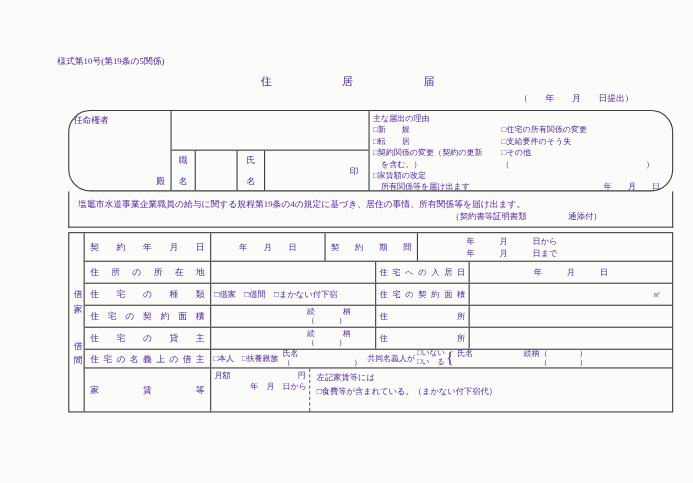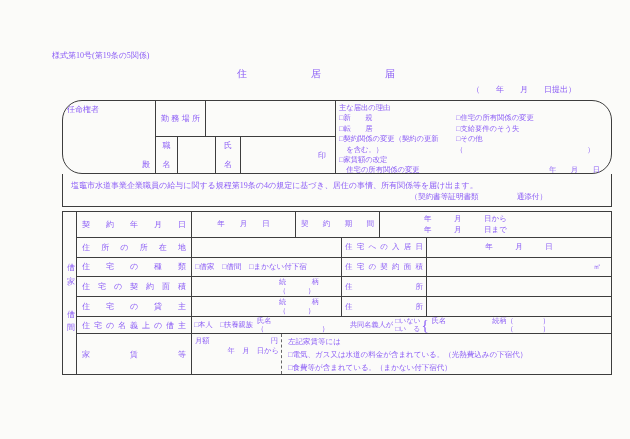--- a/index.html
+++ b/index.html
@@ -1,18 +1,18 @@
 <!DOCTYPE html>
 <html><head>
 <meta charset="utf-8">
 <style>
   * { margin:0; padding:0; box-sizing:border-box; }
   html,body { background:#fbfbf9; }
   .page { position:relative; width:630px; height:439px; background:#fbfbf9;
-          font-family:"Liberation Serif","DejaVu Serif",serif; color:#8b5cf6; overflow:hidden; }
+          font-family:"Liberation Serif","DejaVu Serif",serif; color:#4c1d95; overflow:hidden; }
   .abs { position:absolute; }
   #form-number { left:52px; top:50px; font-size:8px; }
   #title { left:237px; top:67px; font-size:10px; letter-spacing:64px; white-space:nowrap; }
   #submit-date { right:54px; top:84px; font-size:8px; white-space:nowrap;text-align:center; }
 
   .frame { position:absolute; border:1px solid #3d3d3d; }
   
   #table1 { left:62px; top:100px; width:550px; height:74px; display:flex;border-radius:20px; }
   .t1-left { width:93px; border-right:1px solid #3d3d3d; position:relative; font-size:8px; }
   .appointer { position:absolute; left:4px; top:3px; }
@@ -53,21 +53,21 @@
   .r1-v2 { flex:1; display:flex; flex-direction:column; justify-content:center; padding-left:44px; line-height:11px; white-space:nowrap; }
   .w150 { width:150px; } .w85 { width:85px; display:flex; align-items:center; padding:0 3px; }
   .flex1 { flex:1; }
   .center { display:flex; align-items:center; justify-content:center; }
   .opt1 { display:flex; align-items:center; padding-left:3px; white-space:nowrap; }
   .unit-cell { display:flex; align-items:center; justify-content:flex-end; padding-right:10px; }
   .relwrap { display:flex; align-items:center; justify-content:flex-end; padding-right:22px; }
   .relblk { width:40px; line-height:8.5px; font-size:7.2px; }
   .r6c { flex:1; display:flex; align-items:center; font-size:7.2px; padding-left:2px; white-space:nowrap; }
   .nameblk { margin-left:4px; line-height:8px; }
-  .jointlbl { margin-left:21px;text-align:center; }
+  .jointlbl { margin-left:5px;text-align:center; }
   .stack2 { margin-left:2px; line-height:8px; font-size:6.9px; }
   .brace { font-size:15px; font-weight:400; margin:0 1px; line-height:15px; }
   .lastblk { margin-left:2px; width:118px; line-height:8px; }
   .lastblk .l1 { display:flex; justify-content:space-between; }
   .lastblk .l2 { text-align:right; }
   .amount { width:89px; font-size:7.3px; padding-top:2px; }
   .amount .l1 { display:flex; justify-content:space-between; padding:0 3px 0 3px; }
   .amount .l2 { text-align:right; padding-right:2px; }
   .notes { flex:1; border-left:1px dashed #666; padding:1px 0 0 6px; font-size:7.5px; line-height:13px; white-space:nowrap; }
 </style>
@@ -80,23 +80,20 @@
   <div class="abs" id="title">住居届</div>
   <div class="abs" id="submit-date">（　　年　　月　　日提出）</div>
 
   <div class="frame" id="table1">
     <div class="t1-left">
       <span class="appointer">任命権者</span>
       <span class="dono">殿</span>
     </div>
     <div class="t1-mid">
       <div class="t1-mid-top">
-        <div class="wp-label">
-          <span class="jspan">勤務場所</span>
-        </div>
         <div class="wp-value"></div>
       </div>
       <div class="t1-mid-bot">
         <div class="stack-label job-label">
           <span>職</span>
           <span>名</span>
         </div>
         <div class="job-value"></div>
         <div class="stack-label name-label">
           <span>氏</span>
@@ -123,21 +120,21 @@
         </div>
       <div class="r-line">
           <span class="r-left">　を含む。）</span>
           <span>（　　　　　　　　　　　　　　　　　）</span>
         </div>
       <div class="r-line">
           <span class="r-left">□家賃額の改定</span>
           <span></span>
         </div>
       <div class="r-line spread">
-          <span>　住宅の所有関係の変更</span>
+          <span>　所有関係等を届け出ます</span>
           <span>年　　月　　日</span>
         </div>
     </div>
   </div>
 
   <div class="frame" id="statement-row">
     <span class="stmt">塩竈市水道事業企業職員の給与に関する規程第19条の4の規定に基づき、居住の事情、所有関係等を届け出ます。</span>
     <span class="attach">（契約書等証明書類　　　　　通添付）</span>
   </div>
 
@@ -255,20 +252,19 @@
           </div>
         <div class="amount">
           <div class="l1">
               <span>月額</span>
               <span>円</span>
             </div>
           <div class="l2">年　月　日から</div>
         </div>
         <div class="notes">
           <div>左記家賃等には</div>
-          <div>□電気、ガス又は水道の料金が含まれている。（光熱費込みの下宿代）</div>
           <div>□食費等が含まれている。（まかない付下宿代）</div>
         </div>
       </div>
 
     </div>
   </div>
 </div>
 
 </body></html>

